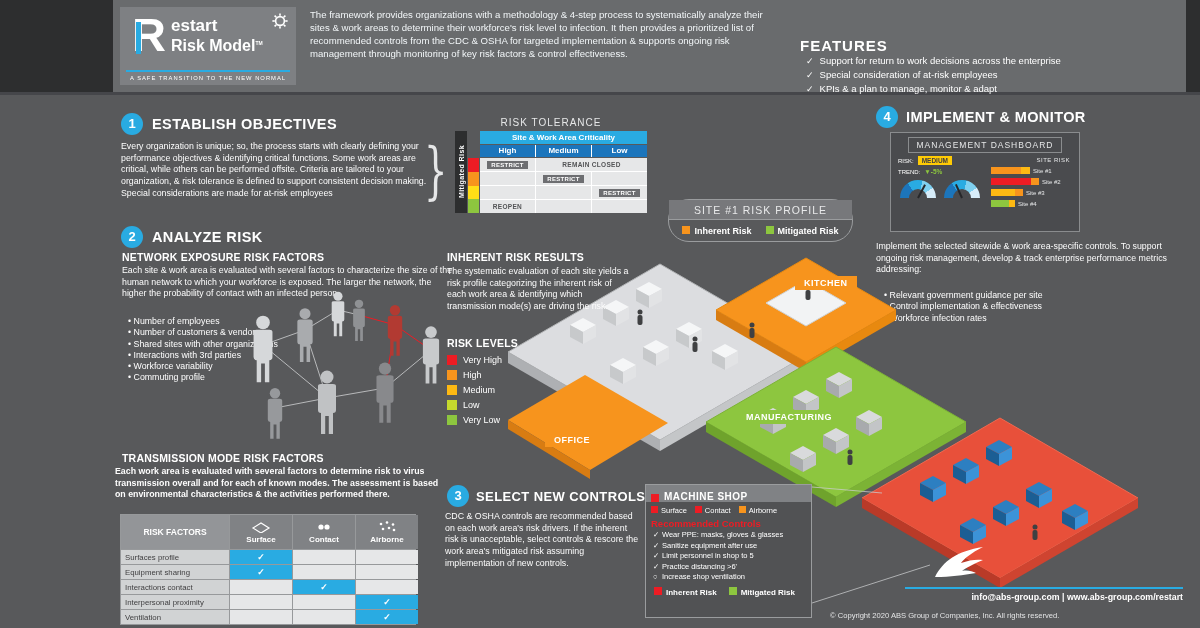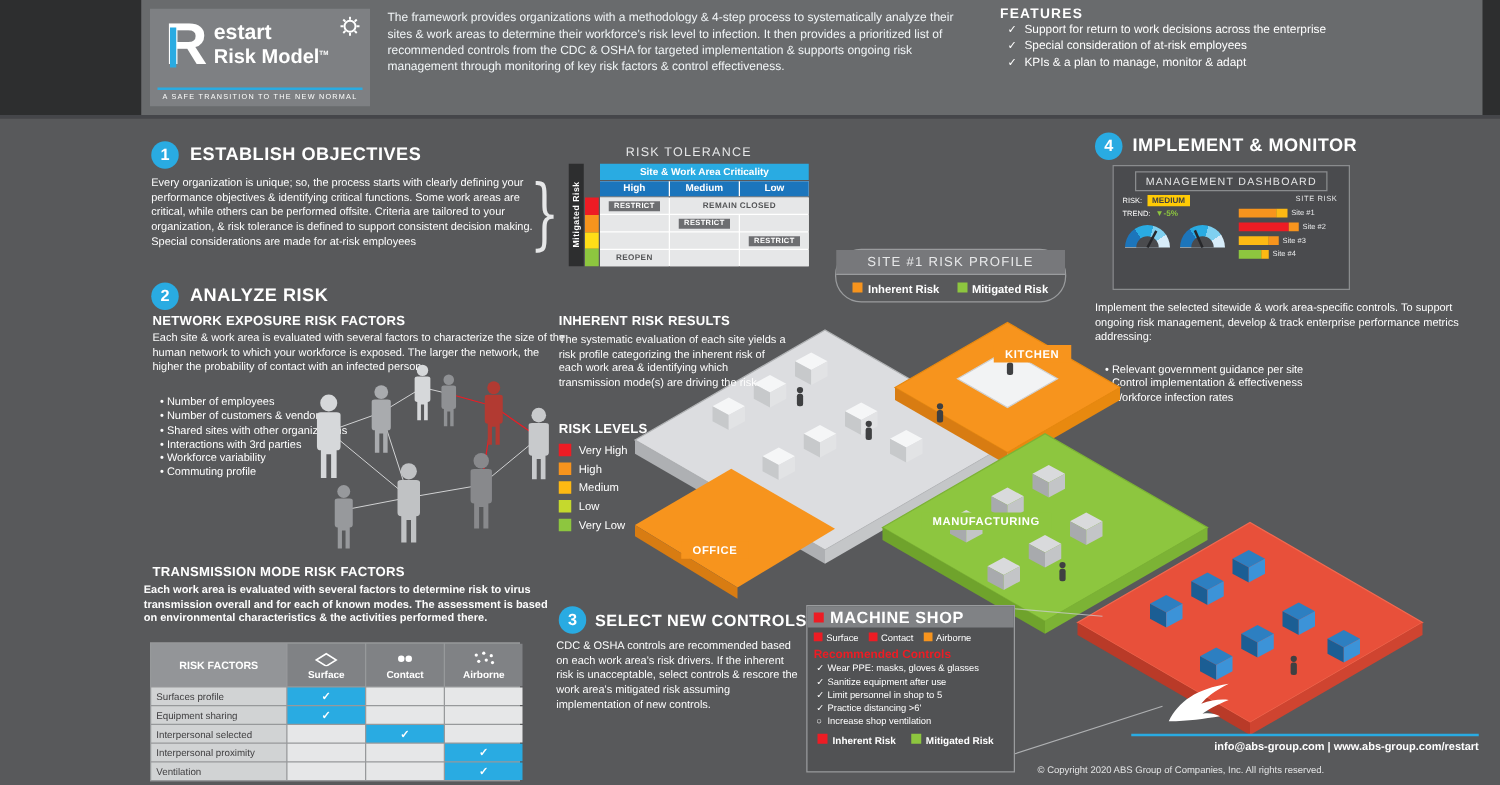--- a/index.html
+++ b/index.html
@@ -16,21 +16,21 @@
   .logo-r { position:absolute; left:12px; top:2px; font-size:47px; font-weight:bold; color:#fff; line-height:1.1; }
   .logo-r-accent { position:absolute; left:16px; top:15px; width:5px; height:32px; background:#29abe2; }
   .logo-rest { position:absolute; left:51px; top:9px; font-size:17px; font-weight:bold; color:#fff; }
   .logo-line2 { position:absolute; left:51px; top:30px; font-size:16px; font-weight:bold; color:#fff; }
   .logo-tm { font-size:5px; vertical-align:super; }
   .logo-gear { position:absolute; right:8px; top:6px; }
   .logo-tagline { position:absolute; left:6px; right:6px; bottom:4px; border-top:2px solid #29abe2; padding-top:3px; text-align:center; font-size:5.8px; letter-spacing:1px; color:#fff; white-space:nowrap; }
 
   .desc { left:310px; top:9px; width:458px; font-size:9.6px; line-height:1.34; color:#f2f6f8; }
   .features { left:800px; top:5px; width:392px; }
-  .features-title { font-size:11px; font-weight:bold; letter-spacing:1px; }
+  .features-title { font-size:15px; font-weight:bold; letter-spacing:1px;margin-top:32px; }
   .feature-item { font-size:9.5px; line-height:1.42; }
   .feature-item .chk { margin:0 6px 0 6px; font-size:9px; }
 
   
   .circle { width:22px; height:22px; border-radius:50%; background:#29abe2; color:#fff; font-size:13px; font-weight:bold; text-align:center; line-height:22px; }
   .sec-title { font-size:14.5px; font-weight:bold; letter-spacing:.4px; white-space:nowrap; }
   .sub-title { font-size:10.5px; font-weight:bold; letter-spacing:.2px; white-space:nowrap; }
   .body-text { font-size:8.8px; line-height:1.33; color:#fdfdfd; }
   .blist div { font-size:8.8px; line-height:1.28; }
   .blist div::before { content:"•  "; }
@@ -68,21 +68,21 @@
   .sp { left:668px; top:199px; width:185px; height:43px; border:1px solid #9a9c9e; }
   .sp-head { height:20px; background:#77787b; border-bottom:1px solid #9a9c9e; color:#e8e9ea; font-size:10.5px; letter-spacing:1px; text-align:center; line-height:20px; }
   .sp-legend { height:21px; display:flex; align-items:center; justify-content:center; gap:14px; font-size:9px; font-weight:bold; }
   .sp-legend span.lbl { margin-left:4px; }
 
   
   .chip { color:#fff; font-size:9px; font-weight:bold; letter-spacing:.5px; padding:2px 9px; white-space:nowrap; }
 
   
   .ms { left:645px; top:484px; width:167px; height:134px; border:1px solid #9a9c9e; background:#515254; z-index:5; }
-  .ms-head { height:17px; background:#808285; display:flex; align-items:center; padding-left:5px; font-size:13px; font-weight:bold; letter-spacing:.5px; }
+  .ms-head { height:17px; background:#808285; display:flex; align-items:flex-end; padding-left:5px; font-size:10px; font-weight:bold; letter-spacing:.5px; }
   .ms-head .sq-s { margin-right:5px; }
   .ms-modes { display:flex; gap:8px; padding:4px 5px 1px 5px; font-size:7.5px; align-items:center; }
   .ms-modes .sq-m { width:7px; height:7px; display:inline-block; margin-right:3px; }
   .ms-ct { font-size:9.5px; font-weight:bold; padding:2px 0 1px 5px; }
   .ms-item { display:flex; font-size:7.5px; line-height:1.4; padding-left:7px; }
   .ms-item .mk { width:9px; }
   .ms-legend { display:flex; gap:12px; padding:4px 0 0 8px; font-size:8px; font-weight:bold; align-items:center; }
   .ms-legend .sq-s { margin-right:4px; }
 
   
@@ -450,21 +450,21 @@
     <div class="tt-label">Surfaces profile</div>
     <div class="tt-cell" style="background: rgb(41, 171, 226);">✓</div>
     <div class="tt-cell" style="background: rgb(230, 231, 232);"></div>
     <div class="tt-cell" style="background: rgb(230, 231, 232);"></div>
 
     <div class="tt-label">Equipment sharing</div>
     <div class="tt-cell" style="background: rgb(41, 171, 226);">✓</div>
     <div class="tt-cell" style="background: rgb(230, 231, 232);"></div>
     <div class="tt-cell" style="background: rgb(230, 231, 232);"></div>
 
-    <div class="tt-label">Interpersonal selected</div>
+    <div class="tt-label">Interactions contact</div>
     <div class="tt-cell" style="background: rgb(230, 231, 232);"></div>
     <div class="tt-cell" style="background: rgb(41, 171, 226);">✓</div>
     <div class="tt-cell" style="background: rgb(230, 231, 232);"></div>
 
     <div class="tt-label">Interpersonal proximity</div>
     <div class="tt-cell" style="background: rgb(230, 231, 232);"></div>
     <div class="tt-cell" style="background: rgb(230, 231, 232);"></div>
     <div class="tt-cell" style="background: rgb(41, 171, 226);">✓</div>
 
     <div class="tt-label">Ventilation</div>

